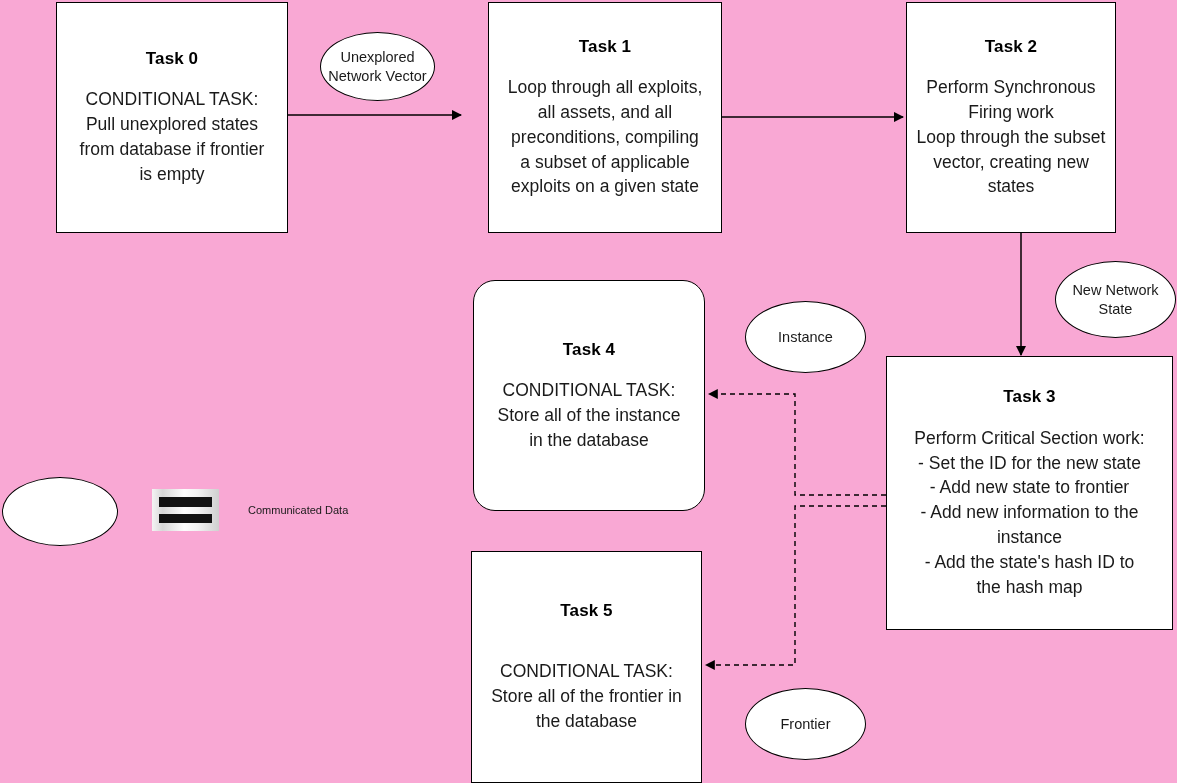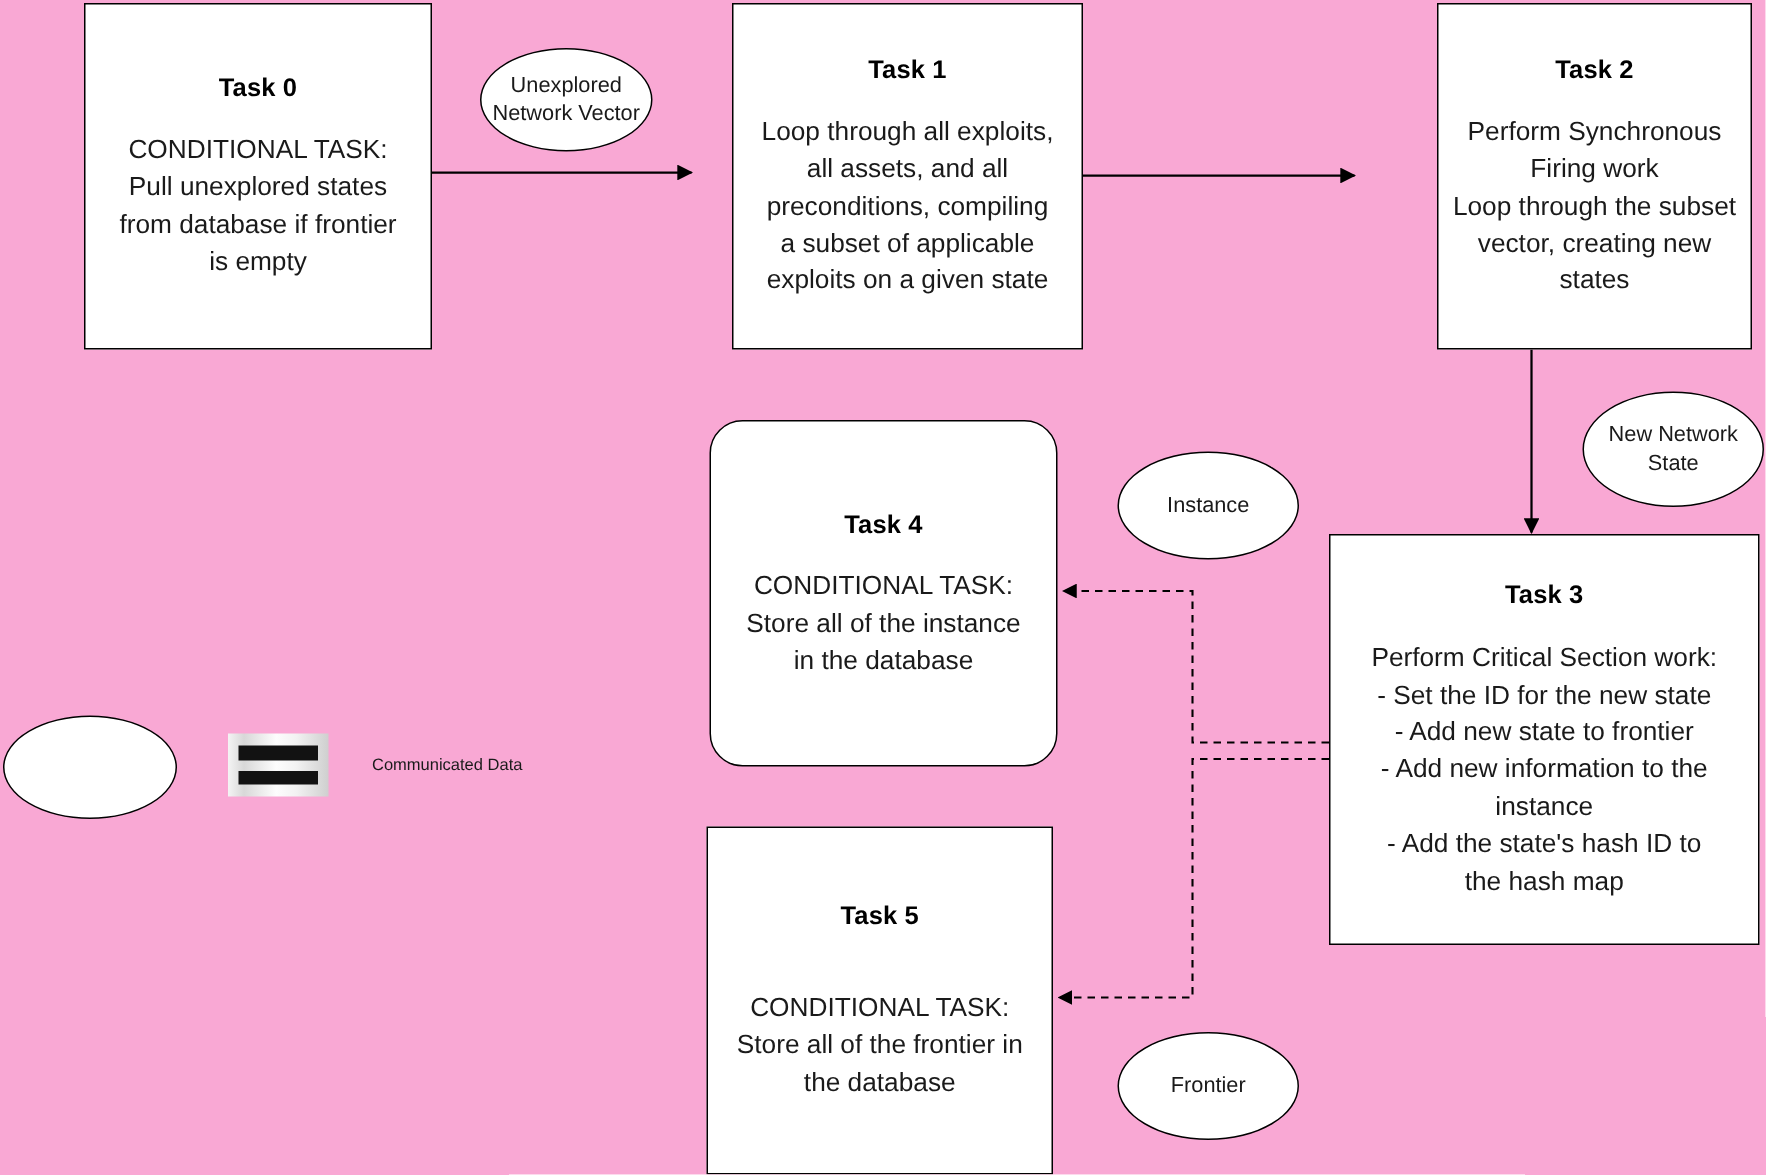--- a/index.html
+++ b/index.html
@@ -151,21 +151,21 @@
 
   <div class="task-box" style="left:488px; top:2px; width:234px; height:231px;">
     <div class="task-title">Task 1</div>
     <div class="task-body">Loop through all exploits,
 all assets, and all
 preconditions, compiling
 a subset of applicable
 exploits on a given state</div>
   </div>
 
-  <div class="task-box" style="left:958px; top:2px; width:210px; height:231px;">
+  <div class="task-box" style="left:906px; top:2px; width:210px; height:231px;">
     <div class="task-title">Task 2</div>
     <div class="task-body">Perform Synchronous
 Firing work
 Loop through the subset
 vector, creating new
 states</div>
   </div>
 
   <div class="task-box" style="left:886px; top:356px; width:287px; height:274px;">
     <div class="task-title">Task 3</div>

